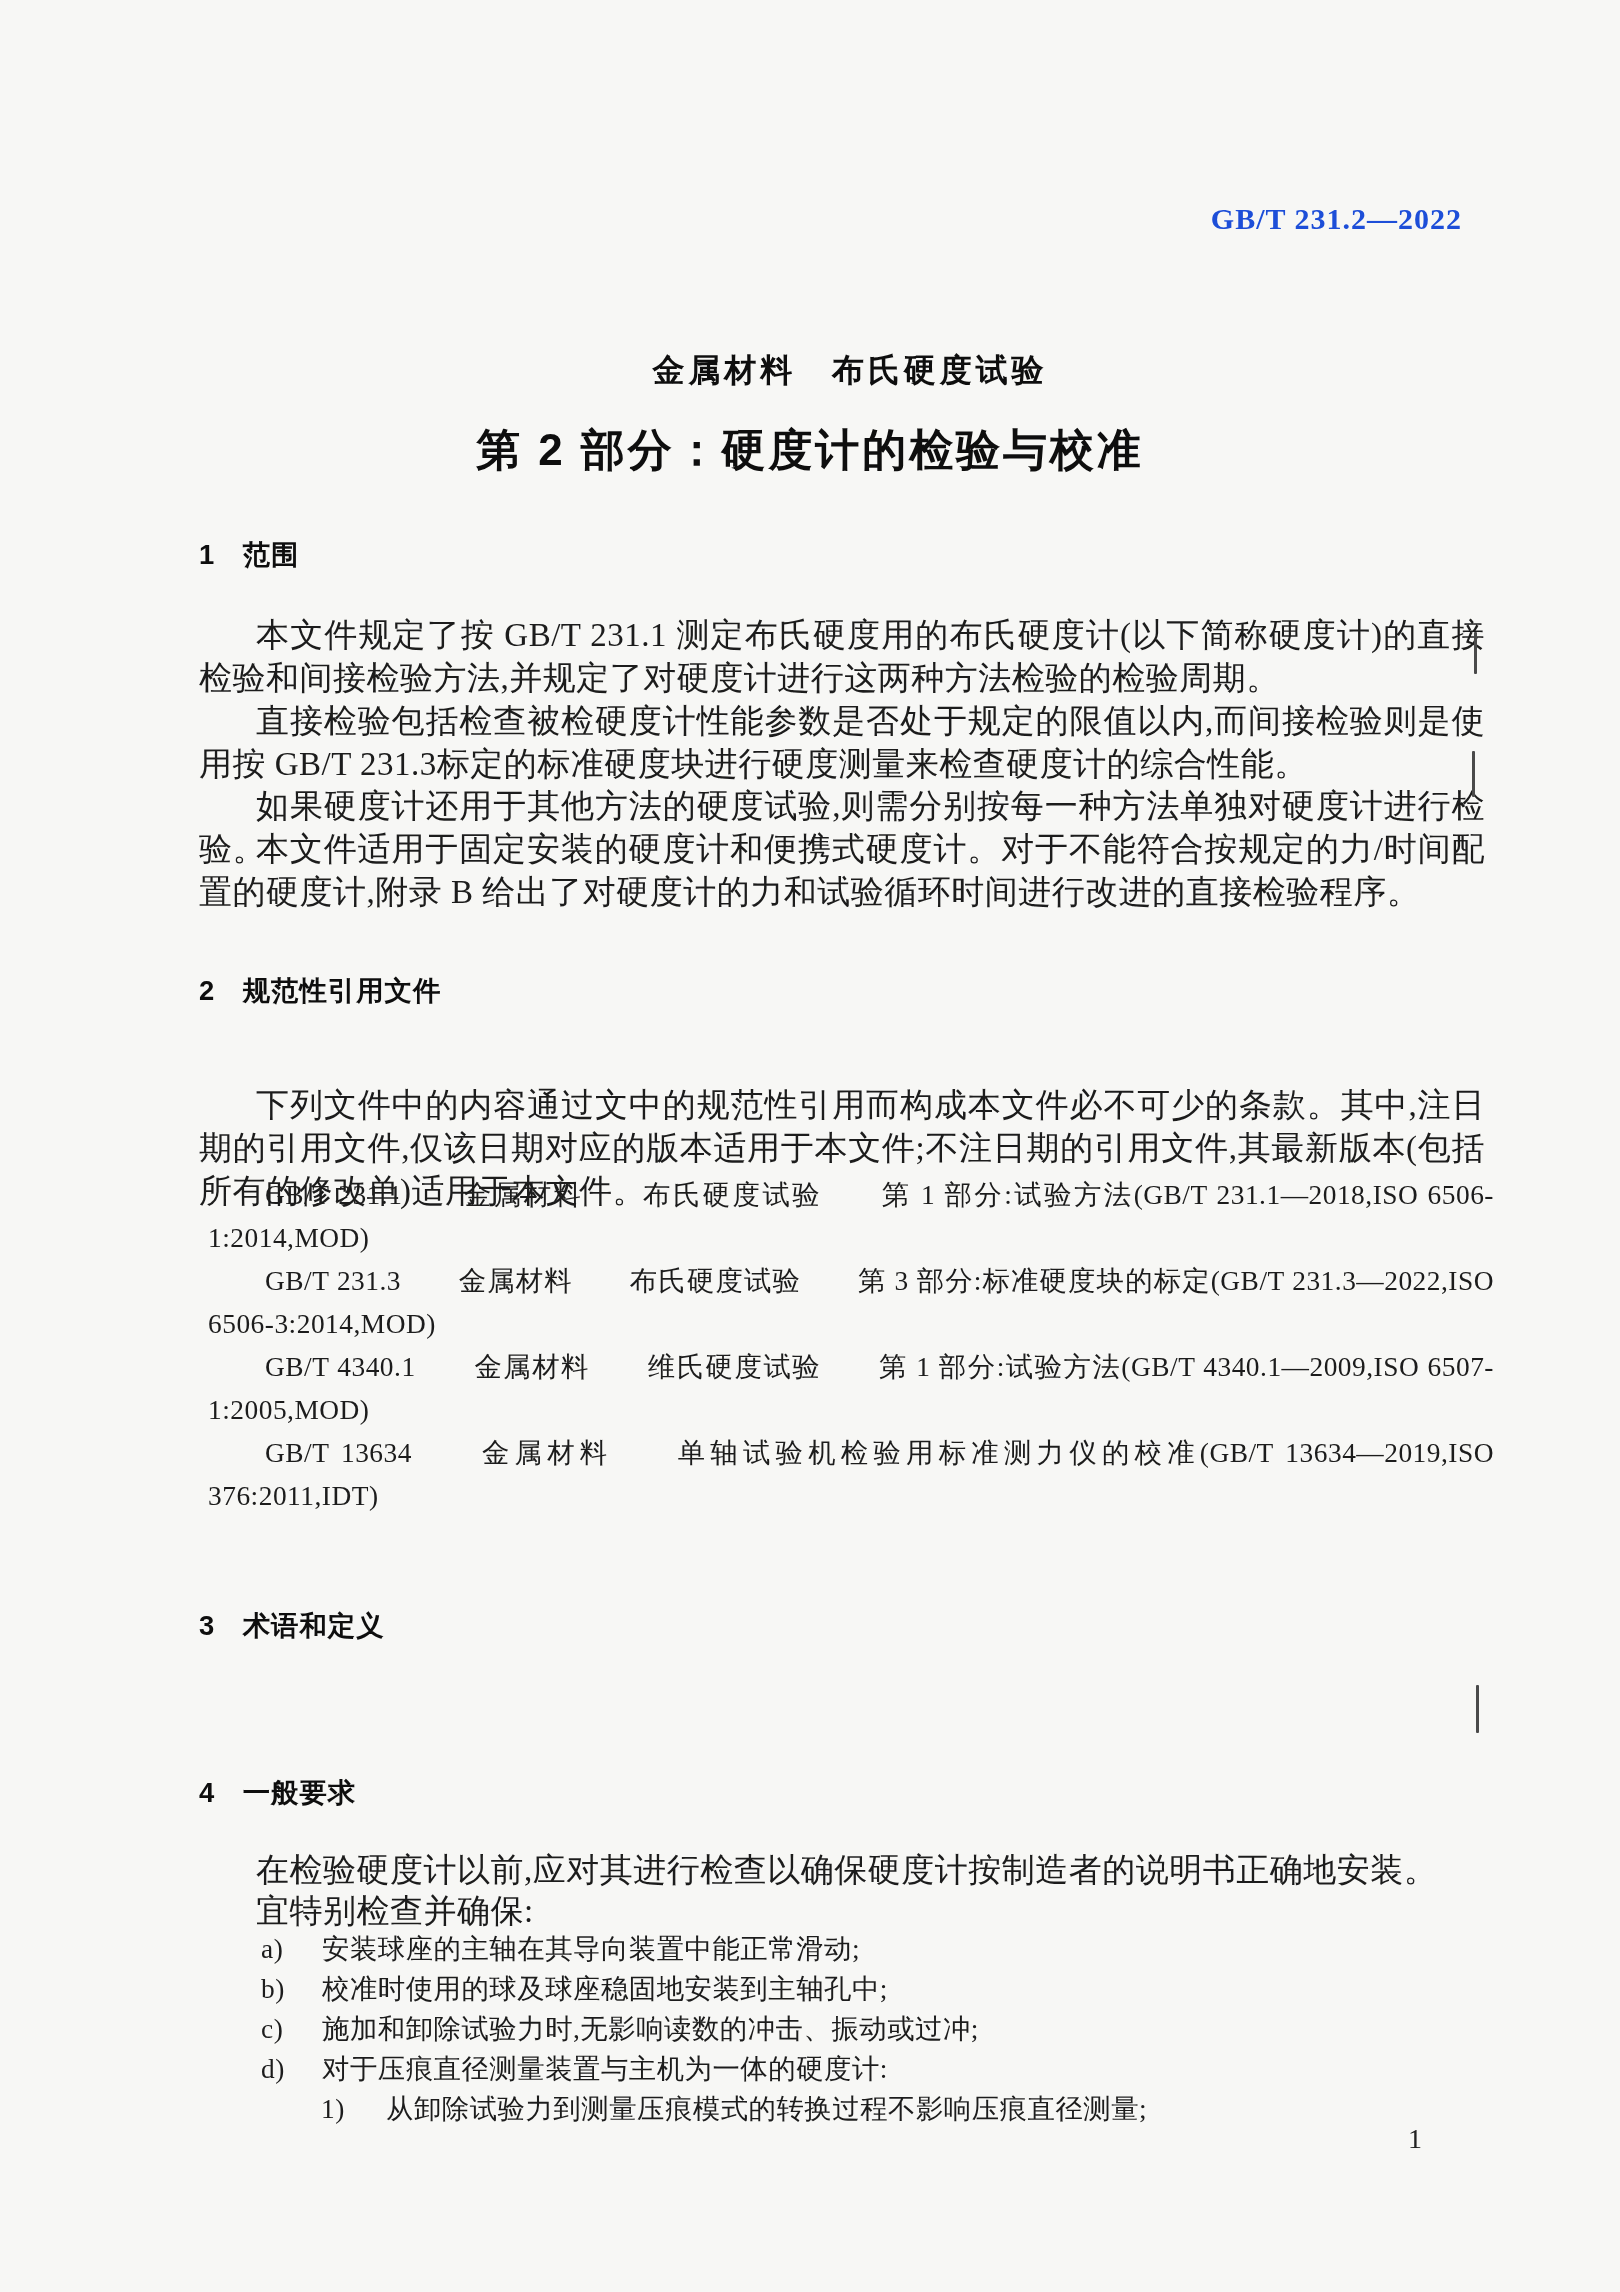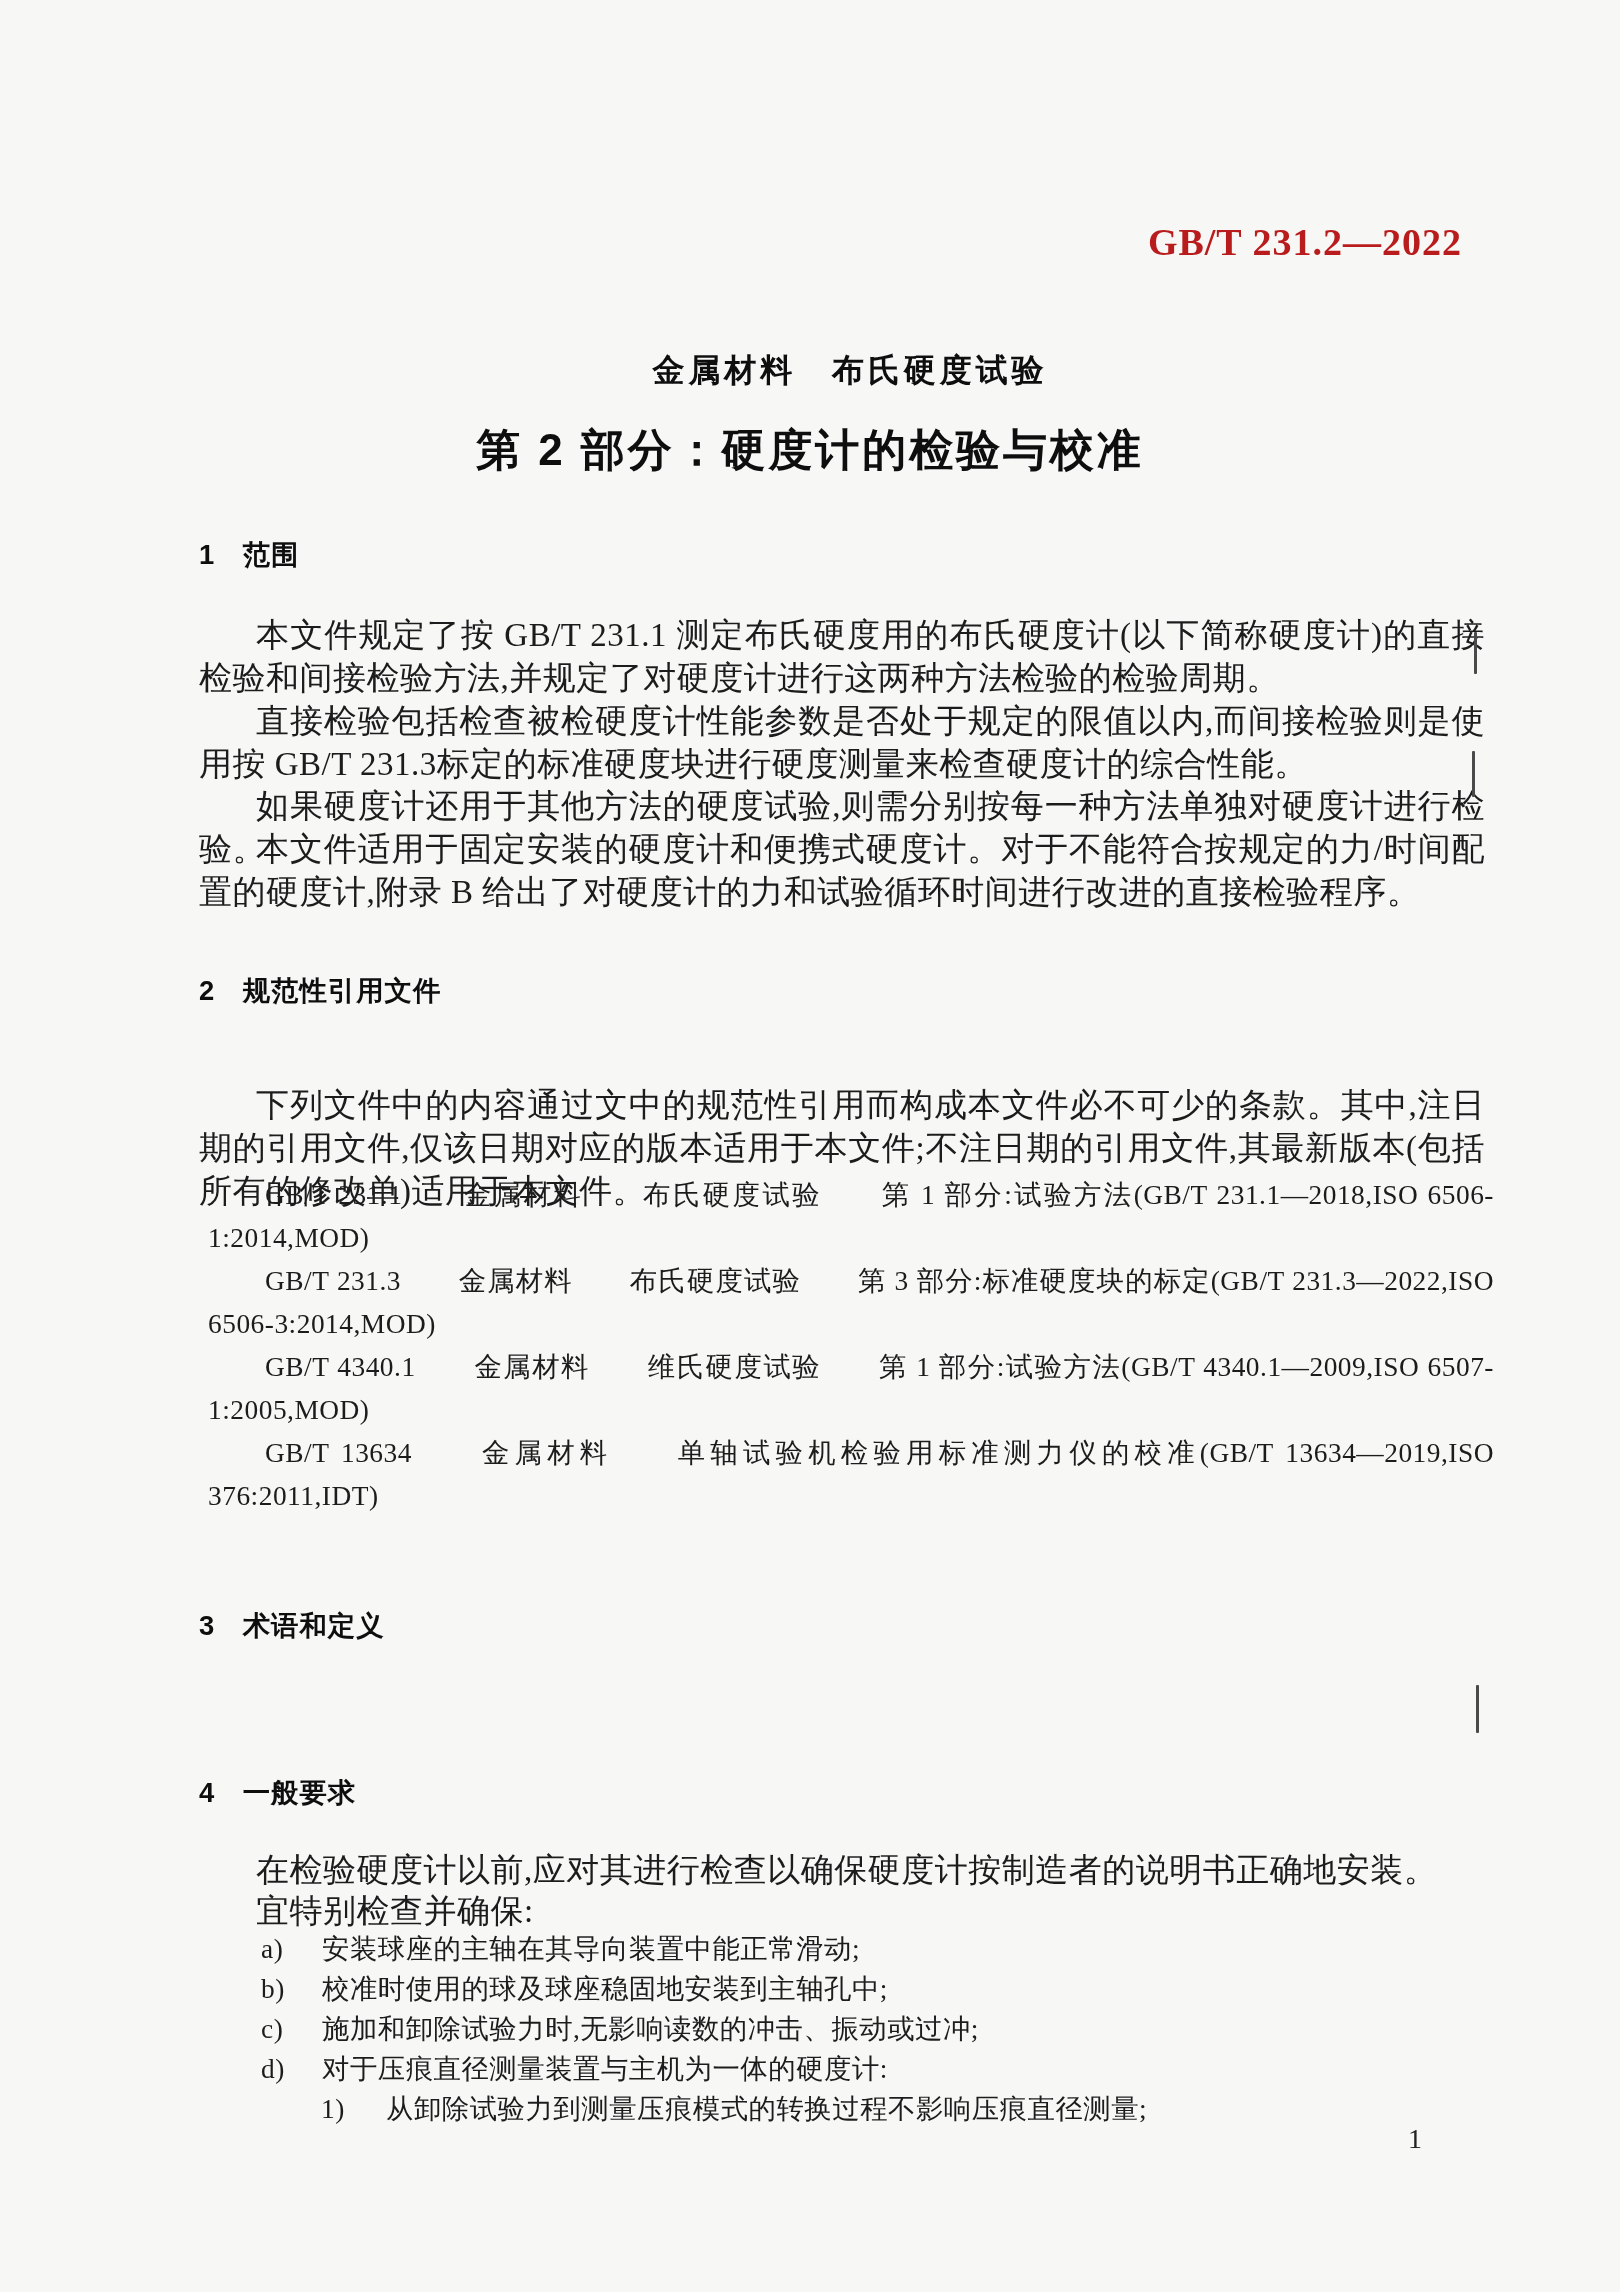--- a/index.html
+++ b/index.html
@@ -12,27 +12,27 @@
     width: 1620px;
     height: 2293px;
     background: #f7f7f5;
     overflow: hidden;
     font-family: "Liberation Serif", "DejaVu Serif", serif;
     color: #1c1c1c;
   }
   
   .doc-code {
     position: absolute;
-    top: 220px;
+    top: 202px;
     right: 158px;
     font-family: "Liberation Serif", "DejaVu Serif", serif;
     font-weight: bold;
-    font-size: 38px;
+    font-size: 30px;
     letter-spacing: 1px;
-    color: #b91c1c;
+    color: #1d4ed8;
   }
   
   .title-line1, .title-line2 {
     position: absolute;
     left: 0;
     width: 100%;
     text-align: center;
     font-family: "Liberation Sans", "DejaVu Sans", sans-serif;
     font-weight: bold;
     color: #0e0e0e;

